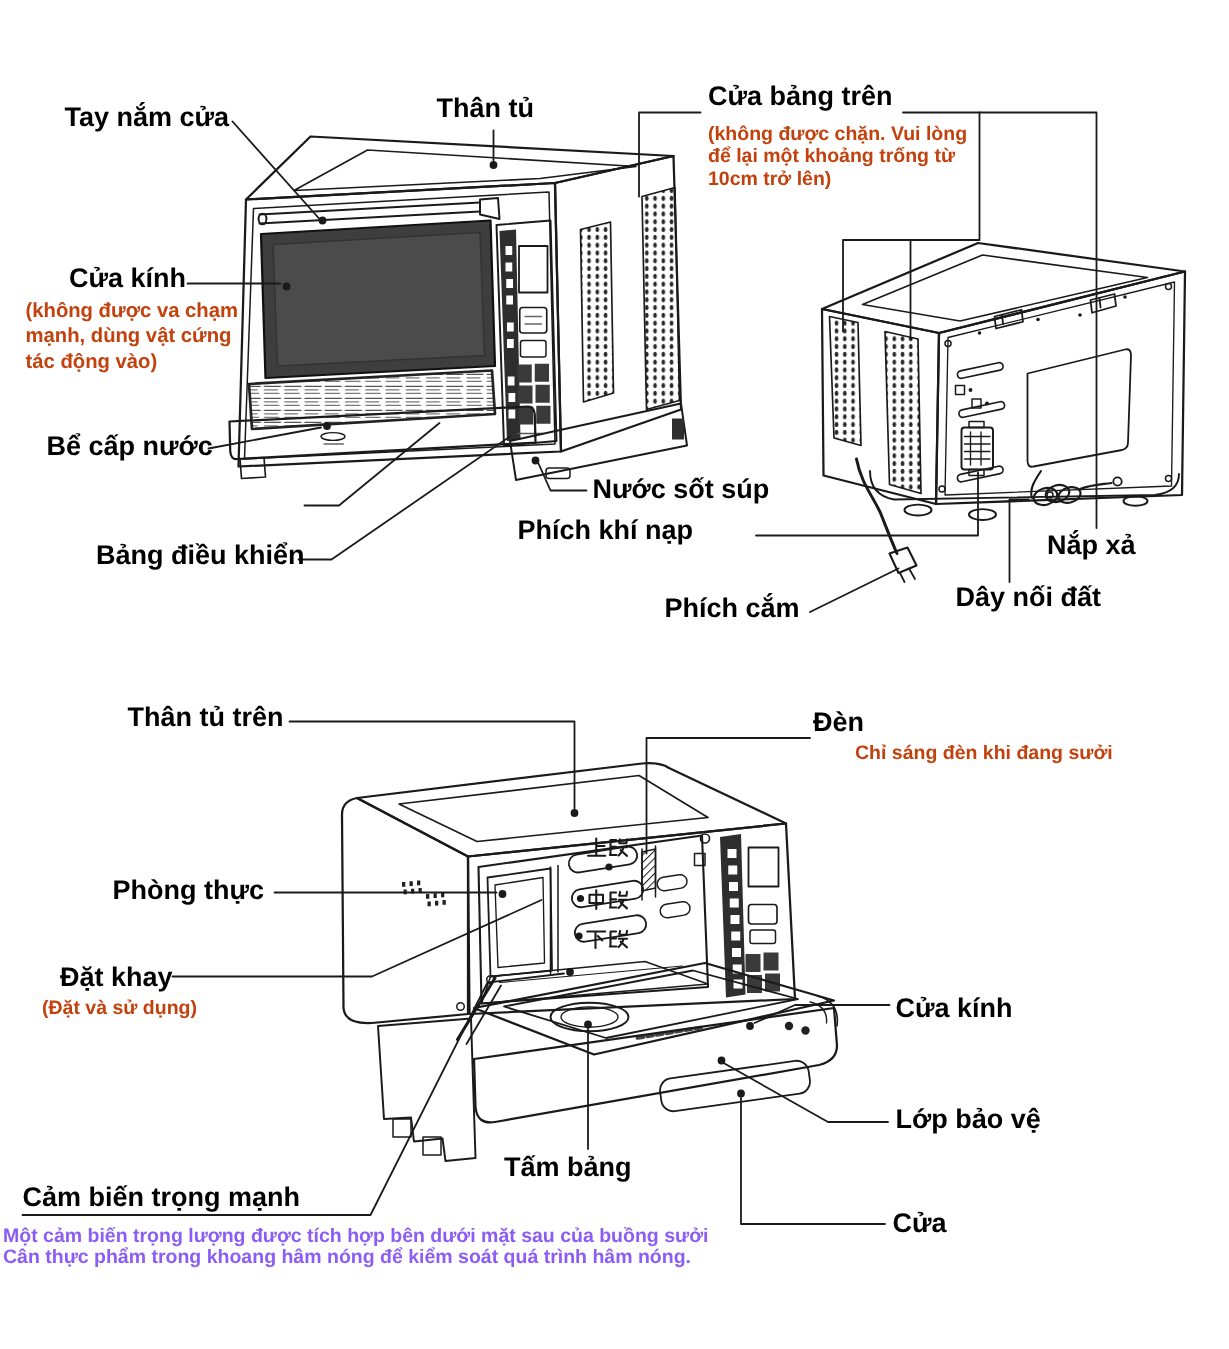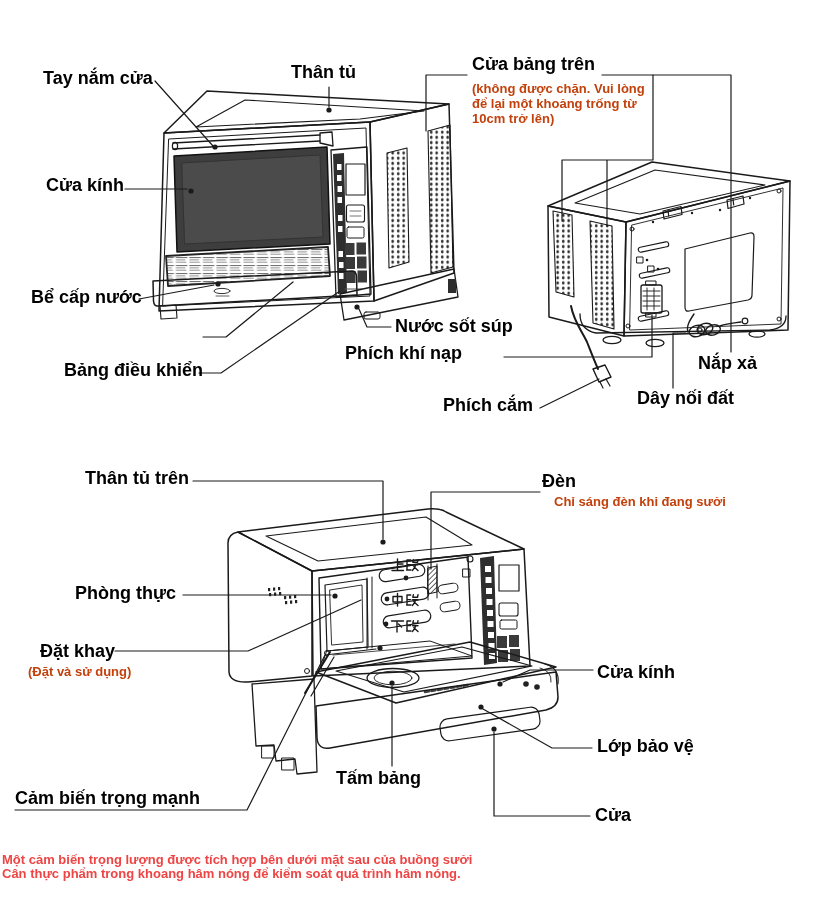--- a/index.html
+++ b/index.html
@@ -2,21 +2,21 @@
 <html><head>
 <meta charset="utf-8">
 <style>
   html,body{margin:0;padding:0;background:#fff;}
   #stage{position:relative;width:819px;height:899px;background:#ffffff;overflow:hidden;
          font-family:"Liberation Sans",sans-serif;color:#000;font-weight:bold;}
   #art{position:absolute;left:0;top:0;}
   .label{position:absolute;font-size:18px;line-height:20px;white-space:nowrap;color:#000;}
   .note{position:absolute;font-size:13px;line-height:15px;white-space:pre-line;color:#c2410c;}
   .note-lg{font-size:13.5px;line-height:17px;}
-  .footnote{position:absolute;font-size:13px;line-height:13.5px;white-space:pre-line;color:#ef4444;margin-top:36px;}
+  .footnote{position:absolute;font-size:13px;line-height:13.5px;white-space:pre-line;color:#8b5cf6;}
 </style>
 </head>
 <body>
 
 <div id="stage">
 
 <svg id="art" width="819" height="899" viewBox="0 0 819 899" fill="none" stroke="#1a1a1a" stroke-width="1.5" stroke-linecap="round" stroke-linejoin="round">
   <defs>
     <pattern id="vdots" width="5.5" height="5.2" patternUnits="userSpaceOnUse">
       <ellipse cx="2.2" cy="2.2" rx="1.25" ry="1.7" fill="#2a2a2a" stroke="none"></ellipse>
@@ -310,31 +310,34 @@
   </g>
 </svg>
 
 <div class="label" style="left:43px;top:68px">Tay nắm cửa</div>
 <div class="label" style="left:291px;top:62px">Thân tủ</div>
 <div class="label" style="left:472px;top:54px">Cửa bảng trên</div>
 <div class="note" style="left:472px;top:81px">(không được chặn. Vui lòng
 để lại một khoảng trống từ
 10cm trở lên)</div>
 <div class="label" style="left:46px;top:175px">Cửa kính</div>
+<div class="note note-lg" style="left:17px;top:198px">(không được va chạm
+mạnh, dùng vật cứng
+tác động vào)</div>
 <div class="label" style="left:31px;top:287px">Bể cấp nước</div>
 <div class="label" style="left:64px;top:360px">Bảng điều khiển</div>
 <div class="label" style="left:395px;top:316px">Nước sốt súp</div>
 <div class="label" style="left:345px;top:343px">Phích khí nạp</div>
 <div class="label" style="left:443px;top:395px">Phích cắm</div>
 <div class="label" style="left:698px;top:353px">Nắp xả</div>
 <div class="label" style="left:637px;top:388px">Dây nối đất</div>
 
 <div class="label" style="left:85px;top:468px">Thân tủ trên</div>
 <div class="label" style="left:542px;top:471px">Đèn</div>
-<div class="note" style="left:554px;top:494px">Chỉ sáng đèn khi đang sưởi</div>
+<div class="note" style="left:570px;top:494px">Chỉ sáng đèn khi đang sưởi</div>
 <div class="label" style="left:75px;top:583px">Phòng thực</div>
 <div class="label" style="left:40px;top:641px">Đặt khay</div>
 <div class="note" style="left:28px;top:664px">(Đặt và sử dụng)</div>
 <div class="label" style="left:597px;top:662px">Cửa kính</div>
 <div class="label" style="left:597px;top:736px">Lớp bảo vệ</div>
 <div class="label" style="left:595px;top:805px">Cửa</div>
 <div class="label" style="left:336px;top:768px">Tấm bảng</div>
 <div class="label" style="left:15px;top:788px">Cảm biến trọng mạnh</div>
 <div class="footnote" style="left:2px;top:817px">Một cảm biến trọng lượng được tích hợp bên dưới mặt sau của buồng sưởi
 Cân thực phẩm trong khoang hâm nóng để kiểm soát quá trình hâm nóng.</div>

